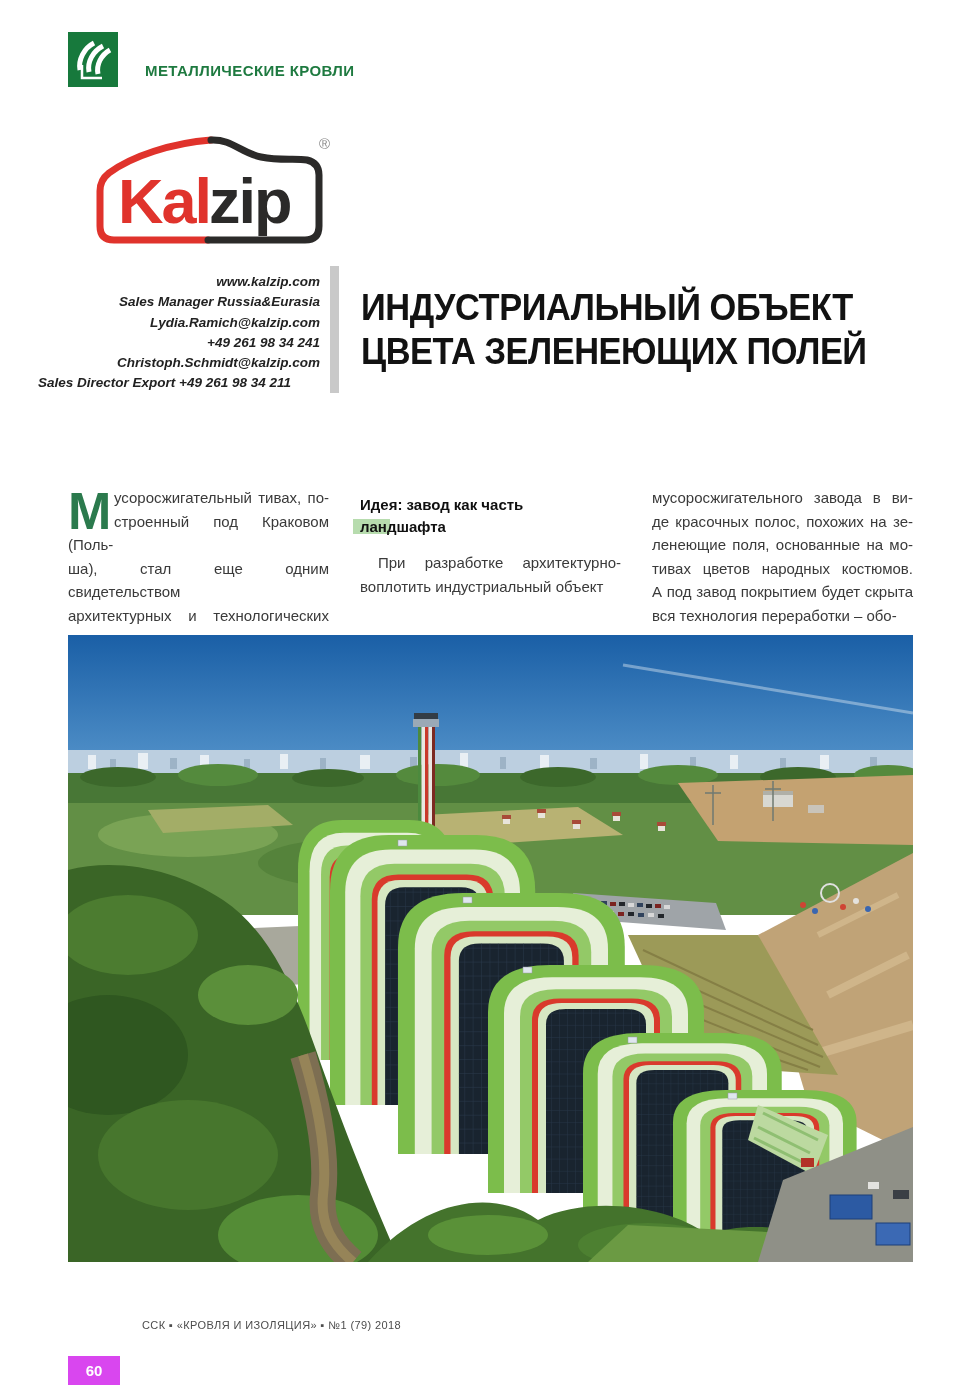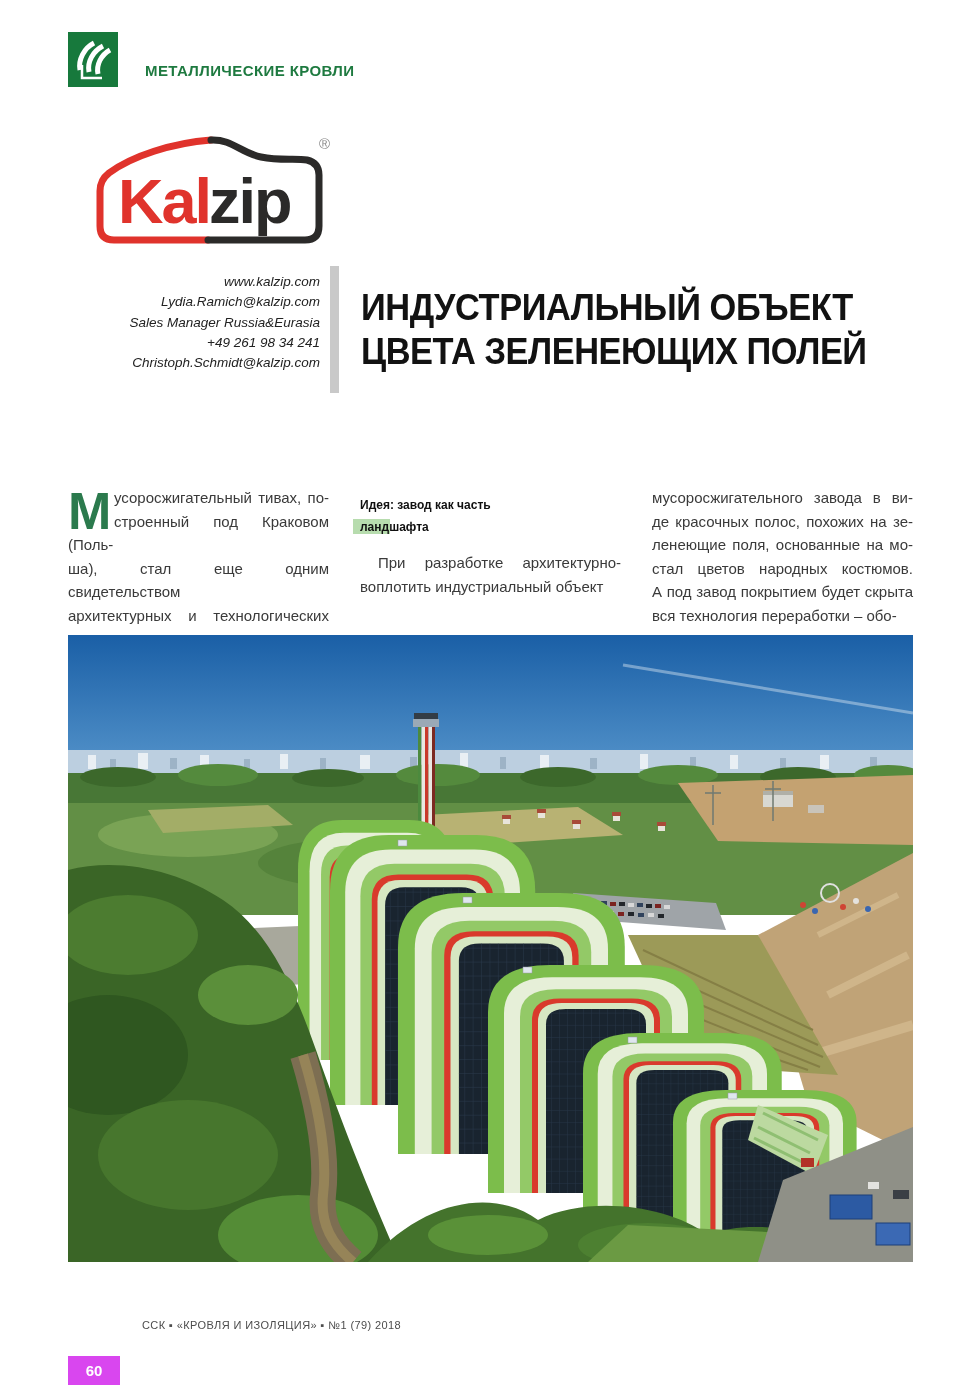--- a/index.html
+++ b/index.html
@@ -14,41 +14,41 @@
     position:absolute;left:145px;top:62px;
     font-size:15px;font-weight:bold;letter-spacing:.4px;color:#1e7a40;
   }
   
   .kalzip{position:absolute;left:92px;top:131px;width:240px;height:118px;}
   
   .contacts{
     position:absolute;left:38px;top:272px;width:282px;
     font-style:italic;font-size:13.5px;line-height:20.3px;color:#222;
   }
-  .contacts .tline{text-align:center;text-align-last:right;}
+  .contacts .tline{text-align:center;text-align-last:right;font-weight:bold;}
   .vdivider{position:absolute;left:330px;top:266px;width:9px;height:127px;background:#c9c9c9;}
   
   .title{
     position:absolute;left:361px;top:286px;
     font-size:37px;line-height:44px;font-weight:bold;color:#121212;
     letter-spacing:-.5px;transform:scaleX(.93);transform-origin:left top;white-space:nowrap;
   }
   .title .tline{text-align:left;text-align-last:left;}
   
   .columns{position:absolute;left:68px;top:486px;width:845px;display:flex;gap:31px;}
   .col{flex:1;font-size:15px;line-height:23.5px;color:#3a3a3a;}
   .tline{text-align:justify;text-align-last:justify;}
   .tline.last{text-align-last:left;}
   .dropcap{
     float:left;width:40px;height:44px;margin:2px 6px 0 0;
     font-size:52px;line-height:46px;font-weight:bold;color:#2b7a4d;
   }
   .col2{padding-top:8px;}
   .col-heading{
-    position:relative;font-size:12px;line-height:22px;font-weight:bold;color:#101010;
+    position:relative;font-size:15px;line-height:22px;font-weight:bold;color:#101010;
     margin-bottom:13px;
   }
   .col-heading .tline{text-align:left;text-align-last:left;position:relative;z-index:1;}
   .green-tab{position:absolute;left:-7px;top:25px;width:37px;height:15px;background:#b7dcae;z-index:0;}
   .col2 .body .tline:first-child{text-indent:18px;}
   
   .photo{position:absolute;left:68px;top:635px;width:845px;height:627px;}
   .photo svg{display:block;width:100%;height:100%;}
   
   .page-num-block{
@@ -81,24 +81,25 @@
       <path d="M116 109 L22 109 Q8 109 8 95 L8 60 Q8 49 17 42 C40 25 80 12 119 9" fill="none" stroke="#e0332c" stroke-width="7" stroke-linecap="round"></path>
       <path d="M119 9 C140 8 149 22 169 26 C189 30 203 27 215 29 Q227 32 227 44 L227 95 Q227 109 213 109 L116 109" fill="none" stroke="#2b2a29" stroke-width="7" stroke-linecap="round"></path>
       <text x="26" y="92" font-family="Liberation Sans, sans-serif" font-size="63" font-weight="bold" letter-spacing="-2" fill="#e0332c">Kal</text>
       <text x="117" y="92" font-family="Liberation Sans, sans-serif" font-size="63" font-weight="bold" letter-spacing="-2" fill="#2b2a29">zip</text>
       <text x="227" y="18" font-family="Liberation Sans, sans-serif" font-size="15" fill="#8a8a8a">®</text>
     </svg>
   </div>
 
   <div class="contacts">
       <div class="tline">www.kalzip.com</div>
+      <div class="tline">Sales Manager Russia&amp;Eurasia</div>
       <div class="tline">Lydia.Ramich@kalzip.com</div>
-      <div class="tline">Sales Manager Russia&amp;Eurasia</div>
       <div class="tline">+49 261 98 34 241</div>
       <div class="tline">Christoph.Schmidt@kalzip.com</div>
+      <div class="tline last">Sales Director Export +49 261 98 34 211</div>
     </div>
   <div class="vdivider"></div>
 
   <div class="title">
       <div class="tline">ИНДУСТРИАЛЬНЫЙ ОБЪЕКТ</div>
       <div class="tline last">ЦВЕТА ЗЕЛЕНЕЮЩИХ ПОЛЕЙ</div>
     </div>
 
   <div class="columns">
     <div class="col col1">
@@ -123,21 +124,21 @@
       <div class="body">
           <div class="tline">При разработке архитектурно-</div>
           <div class="tline last">воплотить индустриальный объект</div>
         </div>
     </div>
     <div class="col col3">
       <div class="body">
           <div class="tline">мусоросжигательного завода в ви-</div>
           <div class="tline">де красочных полос, похожих на зе-</div>
           <div class="tline">ленеющие поля, основанные на мо-</div>
-          <div class="tline">стал цветов народных костюмов.</div>
+          <div class="tline">тивах цветов народных костюмов.</div>
           <div class="tline">А под завод покрытием будет скрыта</div>
           <div class="tline last">вся технология переработки – обо-</div>
         </div>
     </div>
   </div>
 
   <div class="photo">
     <svg viewBox="0 0 845 627" preserveAspectRatio="none">
       <defs>
         <linearGradient id="sky" x1="0" y1="0" x2="0" y2="1">

